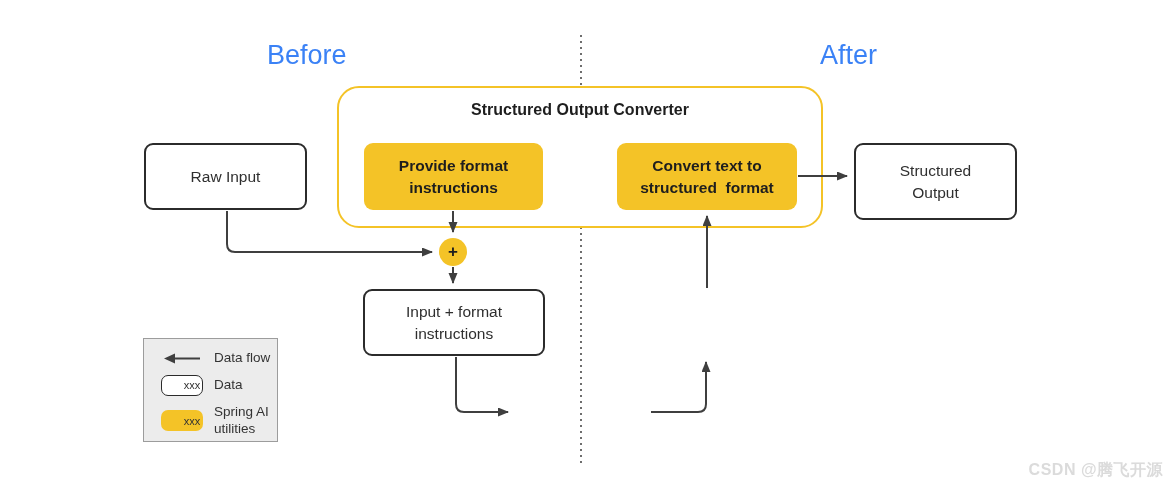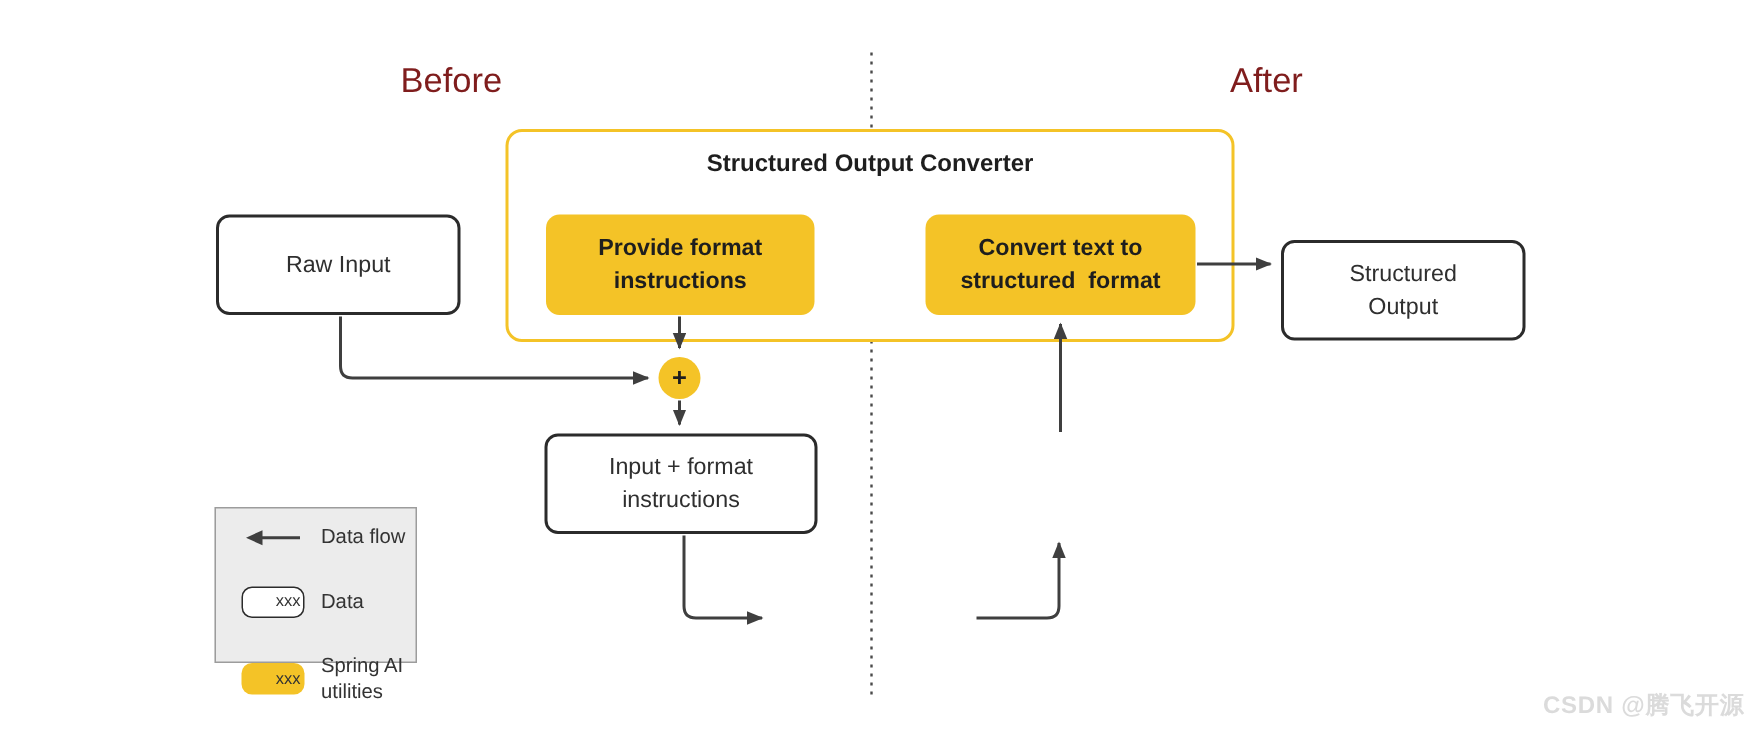--- a/index.html
+++ b/index.html
@@ -19,22 +19,22 @@
     width:1164px;height:487px;
     background:#fff;
     overflow:hidden;
   }
   svg.layer{position:absolute;left:0;top:0;}
   #bg-layer{z-index:0;}
   #arrow-layer{z-index:3;pointer-events:none;}
 
   .section-label{
     position:absolute;
-    font-size:23px;
-    color:#7f1d1d;
+    font-size:27px;
+    color:#3b82f6;
     z-index:1;
   }
   #before-label{left:267px;top:40px;}
   #after-label{left:820px;top:40px;}
 
   .node{
     position:absolute;
     display:flex;align-items:center;justify-content:center;
     text-align:center;
     white-space:pre-wrap;
@@ -50,34 +50,34 @@
     background:var(--yellow);
     border:none;
     font-weight:bold;
     color:#1E1E1E;
   }
   #converter-container{
     position:absolute;
     left:337px;top:86px;width:486px;height:142px;
     background:#fff;
     border:2.5px solid var(--yellow);
-    border-radius:11px;
+    border-radius:22px;
     z-index:1;
   }
   #converter-title{
     margin-top:13px;
     text-align:center;
     font-weight:bold;
     font-size:16px;
     color:#1E1E1E;
   }
   #raw-input-node{left:144px;top:143px;width:163px;height:67px;}
   #provide-node{left:364px;top:143px;width:179px;height:67px;}
   #convert-node{left:617px;top:143px;width:180px;height:67px;}
-  #structured-output-node{left:854px;top:160px;width:163px;height:67px;}
+  #structured-output-node{left:854px;top:143px;width:163px;height:77px;}
   #input-format-node{left:363px;top:289px;width:182px;height:67px;}
   #raw-output-node{left:617px;top:289px;width:182px;height:67px;}
   #call-llm-node{left:515px;top:380px;width:135px;height:66px;}
 
   #plus-node{
     position:absolute;
     left:439px;top:238px;width:28px;height:28px;
     border-radius:50%;
     background:var(--yellow);
     display:flex;align-items:center;justify-content:center;
@@ -85,21 +85,21 @@
     z-index:2;
   }
 
   #legend{
     position:absolute;
     left:143px;top:338px;width:135px;height:104px;
     background:var(--legend-bg);
     border:1.5px solid var(--legend-border);
     z-index:2;
     padding:11px 0 0 17px;
-    display:flex;flex-direction:column;gap:24px;
+    display:flex;flex-direction:column;gap:8px;
   }
   .legend-row{display:flex;align-items:center;gap:11px;}
   .legend-icon-col{width:42px;display:flex;justify-content:center;flex:none;}
   .legend-label{
     font-size:13.5px;color:#333;line-height:1.25;white-space:pre-wrap;
   }
   .legend-sample{
     width:42px;height:21px;flex:none;
     display:flex;align-items:center;justify-content:center;
     font-size:11px;color:#333;

